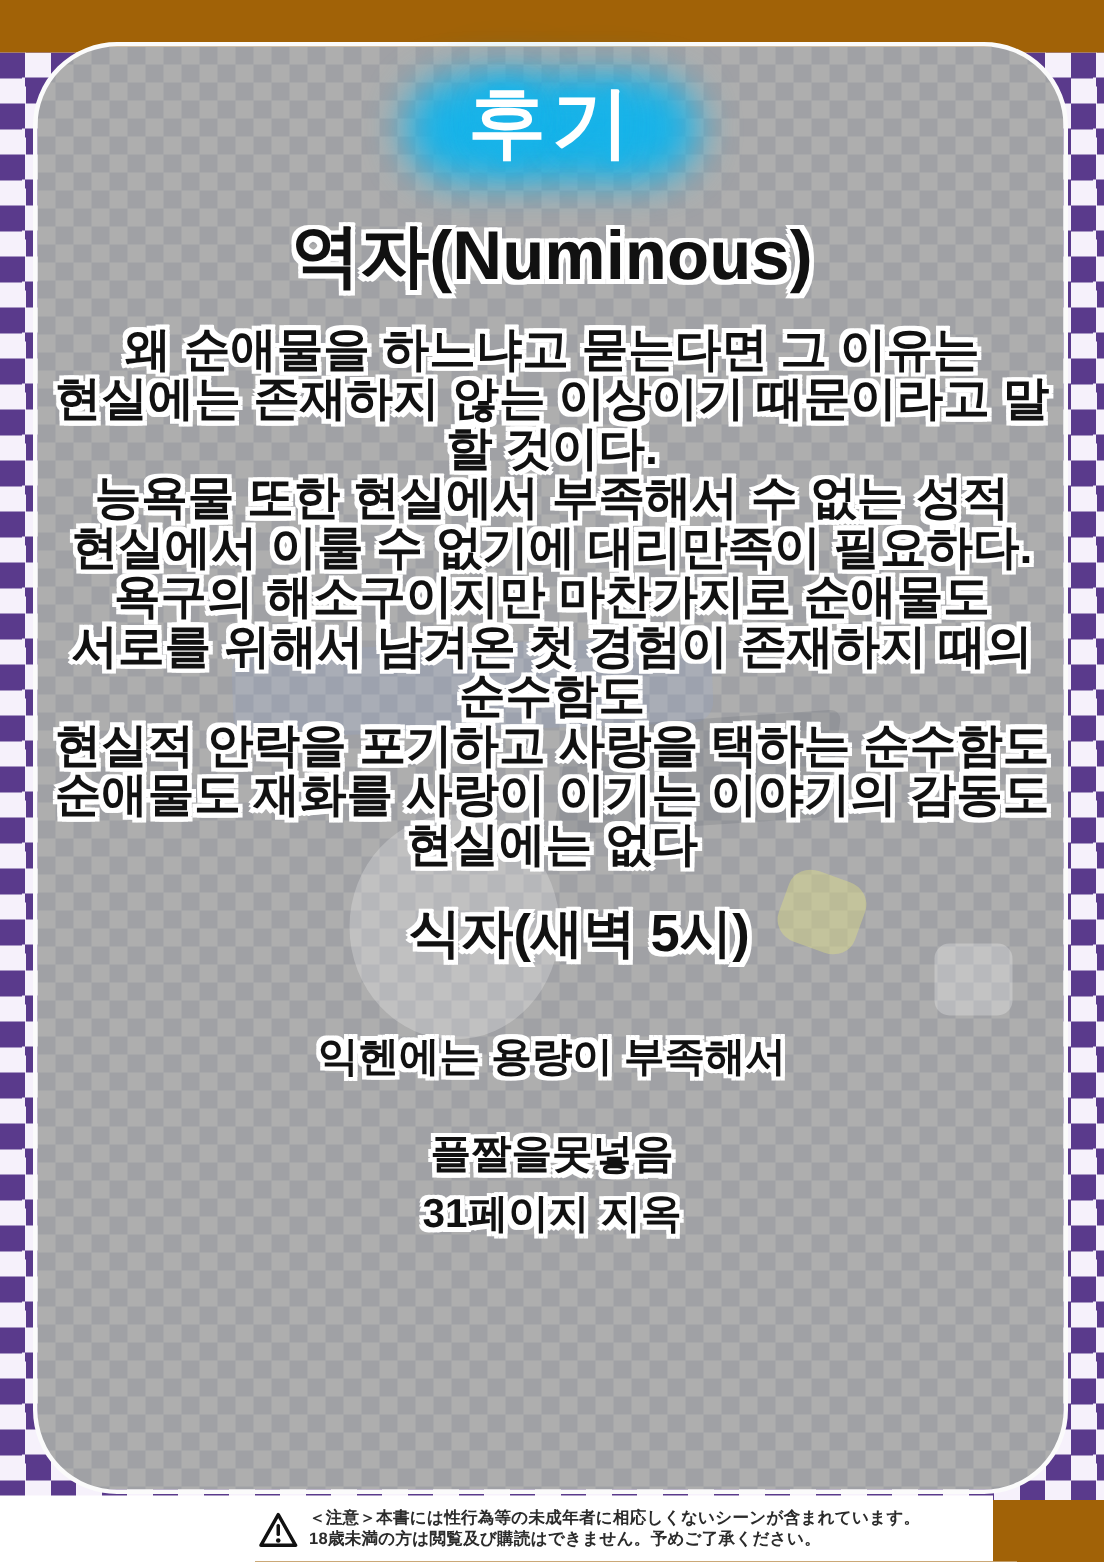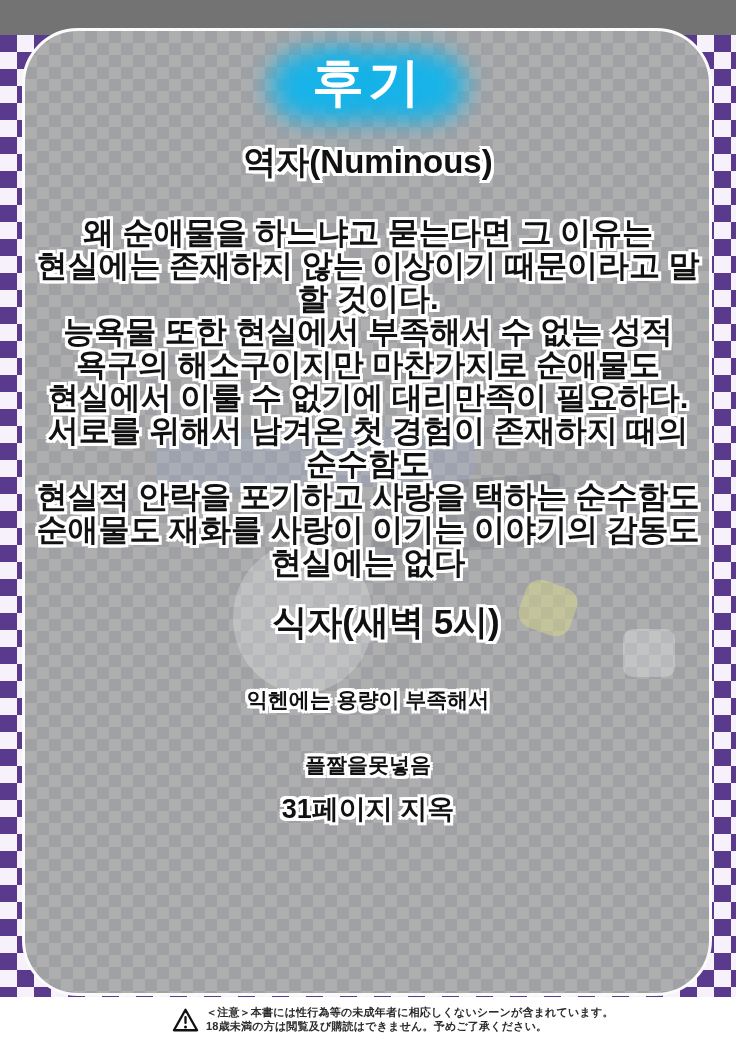--- a/index.html
+++ b/index.html
@@ -1,18 +1,18 @@
 <!DOCTYPE html>
 <html><head>
 <meta charset="utf-8">
 <style>
   html,body{margin:0;padding:0;}
   body{font-family:"Liberation Sans","DejaVu Sans",sans-serif;}
   .page{
-    position:relative;width:736px;height:1041px;overflow:hidden;background:#737373;
+    position:relative;width:736px;height:1041px;overflow:hidden;background:#a16207;
   }
   
   .checker-band{
     position:absolute;left:0;top:35px;width:736px;height:965px;
     background:conic-gradient(#f6f1fb 25%, #5a3a8c 0 50%, #f6f1fb 0 75%, #5a3a8c 0) 0 0 / 34px 34px;
   }
   
   .main-box{
     position:absolute;left:22px;top:28px;width:690px;height:968px;
     box-sizing:border-box;border:3px solid #fbfbfb;border-radius:56px;
@@ -39,29 +39,29 @@
   }
   .title-wrap{top:44px;height:84px;}
   .title-glow{
     position:absolute;left:50%;top:8px;transform:translateX(-50%);
     width:196px;height:68px;background:#1ab4e9;border-radius:34px;filter:blur(13px);
   }
   .title-text{
     position:relative;font-size:52px;font-weight:bold;color:#ffffff;letter-spacing:4px;line-height:76px;
     text-shadow:0 0 6px #1ab4e9,0 0 12px #1ab4e9,0 0 20px #1ab4e9,0 0 30px #1ab4e9,0 0 42px rgba(26,180,233,.85);
   }
-  .h-translator{top:140px;font-size:33px;}
+  .h-translator{top:140px;font-size:46px;}
   .body-lines{top:216px;font-size:31px;line-height:33px;}
   .h-typesetter{top:599px;font-size:35px;margin-left:36px;}
-  .ts1{top:686px;font-size:21px;}
-  .ts2{top:751px;font-size:21px;}
+  .ts1{top:686px;font-size:27px;}
+  .ts2{top:751px;font-size:27px;}
   .ts3{top:791px;font-size:27px;}
 
   .footer{
-    position:absolute;left:0;top:997px;width:736px;height:44px;background:#ffffff;
+    position:absolute;left:0;top:997px;width:646px;height:44px;background:#ffffff;padding-left:16px;
   }
   .warn-icon{position:absolute;left:172px;top:11px;}
   .notice{
     position:absolute;left:206px;top:9px;width:430px;
     font-size:11px;line-height:13.5px;font-weight:bold;color:#2b2b2b;text-align:left;
     letter-spacing:0.2px;
   }
 </style>
 </head>
 <body>
@@ -83,22 +83,22 @@
     <div class="title-text">후기</div>
   </div>
 
   <div class="abs outlined h-translator">역자(Numinous)</div>
 
   <div class="abs body-lines">
     <div class="outlined">왜 순애물을 하느냐고 묻는다면 그 이유는</div>
     <div class="outlined">현실에는 존재하지 않는 이상이기 때문이라고 말</div>
     <div class="outlined">할 것이다.</div>
     <div class="outlined">능욕물 또한 현실에서 부족해서 수 없는 성적</div>
+    <div class="outlined">현실에서 이룰 수 없기에 대리만족이 필요하다.</div>
     <div class="outlined">욕구의 해소구이지만 마찬가지로 순애물도</div>
-    <div class="outlined">현실에서 이룰 수 없기에 대리만족이 필요하다.</div>
     <div class="outlined">서로를 위해서 남겨온 첫 경험이 존재하지 때의</div>
     <div class="outlined">순수함도</div>
     <div class="outlined">현실적 안락을 포기하고 사랑을 택하는 순수함도</div>
     <div class="outlined">순애물도 재화를 사랑이 이기는 이야기의 감동도</div>
     <div class="outlined">현실에는 없다</div>
   </div>
 
   <div class="abs outlined h-typesetter">식자(새벽 5시)</div>
   <div class="abs outlined ts1">익헨에는 용량이 부족해서</div>
   <div class="abs outlined ts2">플짤을못넣음</div>

